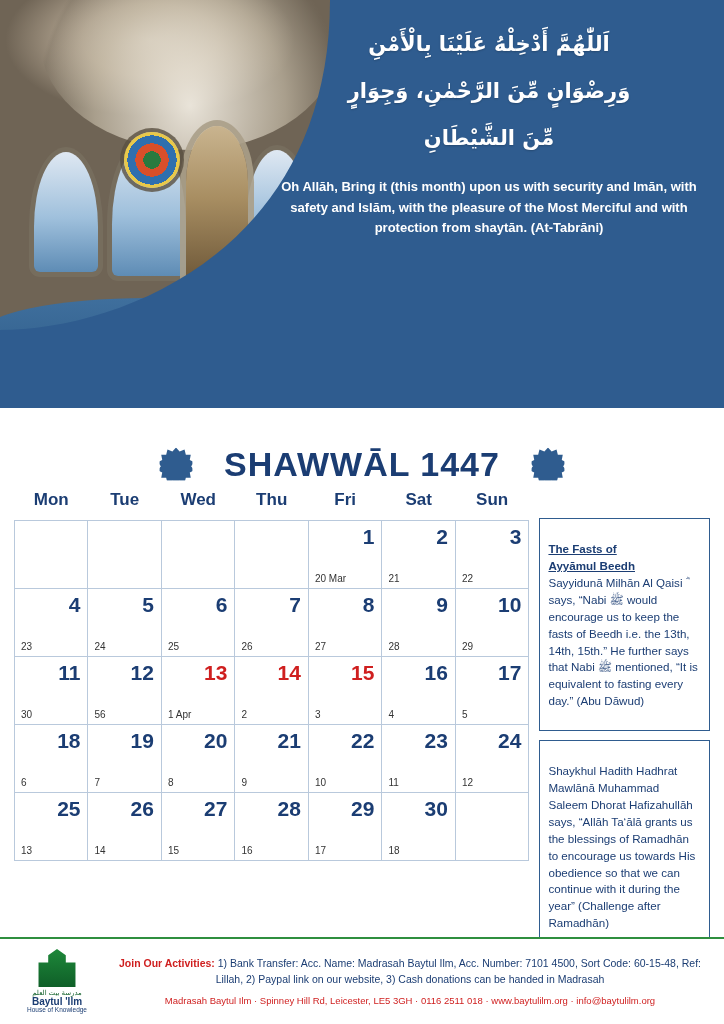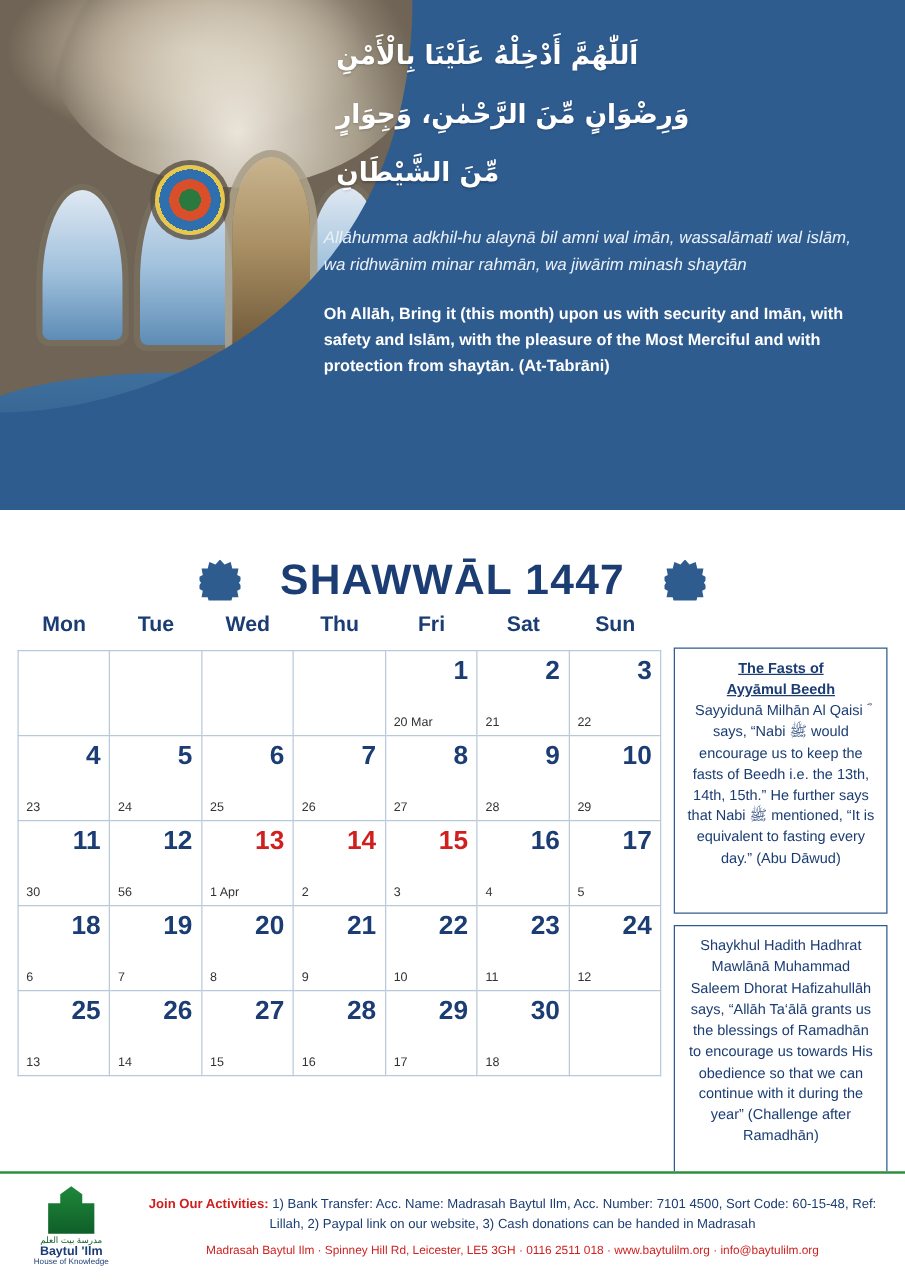--- a/index.html
+++ b/index.html
@@ -59,23 +59,23 @@
       radial-gradient(ellipse 120px 40px at 160px 62px, rgba(200,60,40,.55), rgba(40,90,140,0) 70%),
       linear-gradient(180deg, #3f6f9d 0%, #27547f 100%);
     border-radius: 40% 40% 0 0 / 30% 30% 0 0;
   }
   .hero-overlay {
     position:absolute; inset:0;
     background: #2f5c8f;
     clip-path: path("M 330 0 L 724 0 L 724 408 L 0 408 L 0 330 C 120 330 330 250 330 0 Z");
   }
   .hero-text {
-    position:absolute; right:17px; top:0; width: 470px; height: 408px;
+    position:absolute; right:0; top:0; width: 470px; height: 408px;
     padding: 18px 22px 16px 22px;
-    color:#fff; text-align:left;
+    color:#fff; text-align:center;
   }
   .arabic {
     direction: rtl;
     font-family: "DejaVu Sans", "Liberation Sans", sans-serif;
     font-size: 21px;
     line-height: 1.95;
     font-weight: 700;
     margin: 6px 10px 0 10px;
     text-shadow: 0 1px 2px rgba(0,0,0,.2);
   }
@@ -143,22 +143,22 @@
   .hnum.red { color:#cf1f1f; }
   .gnum {
     position:absolute; left:6px; bottom:4px;
     font-size: 10px; color:#333;
   }
 
   
   .side { width: 182px; display:flex; flex-direction:column; gap: 9px; padding-top: 34px;}
   .panel {
     border: 1px solid #2f5c8f;
-    padding: 8px 8px;
-    text-align:center;
+    padding: 22px 8px;
+    text-align:left;
     color:#1b3d73;
     font-size: 11.6px;
     line-height: 1.46;
   }
   .panel .ptitle { font-weight: 700; text-decoration: underline; display:block; }
   .panel-1 { height: 213px; }
   .panel-2 { height: 205px; }
 
   
   .footer {
@@ -196,21 +196,20 @@
     <div class="arch a3"></div>
     <div class="mihrab"></div>
     <div class="rosette"></div>
     <div class="carpet"></div>
   </div>
   <div class="hero-overlay"></div>
   <div class="hero-text">
     <div class="arabic">اَللّٰهُمَّ أَدْخِلْهُ عَلَيْنَا بِالْأَمْنِ</div>
     <div class="arabic">وَرِضْوَانٍ مِّنَ الرَّحْمٰنِ، وَجِوَارٍ</div>
     <div class="arabic">مِّنَ الشَّيْطَانِ</div>
-    <div class="translit">Allāhumma adkhil-hu alaynā bil amni wal imān, wassalāmati wal islām, wa ridhwānim minar rahmān, wa jiwārim minash shaytān</div>
     <div class="meaning">Oh Allāh, Bring it (this month) upon us with security and Imān, with safety and Islām, with the pleasure of the Most Merciful and with protection from shaytān. (At-Tabrāni)</div>
   </div>
 </div>
 
 <div class="title-bar">
   <span class="star"></span>
   <span class="title-text">SHAWWĀL 1447</span>
   <span class="star"></span>
 </div>
 

